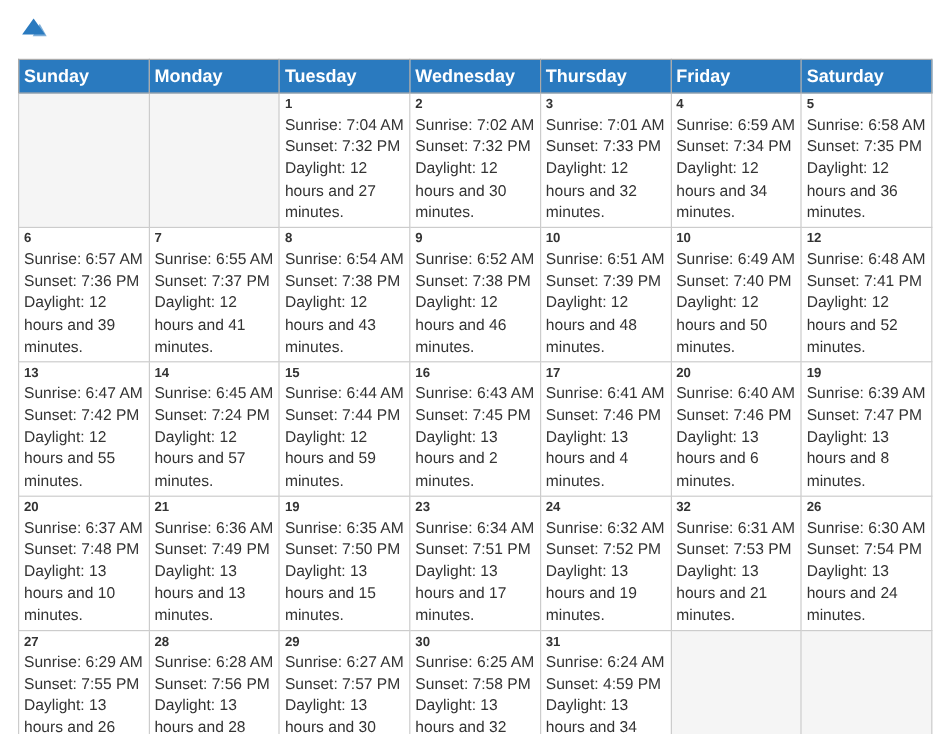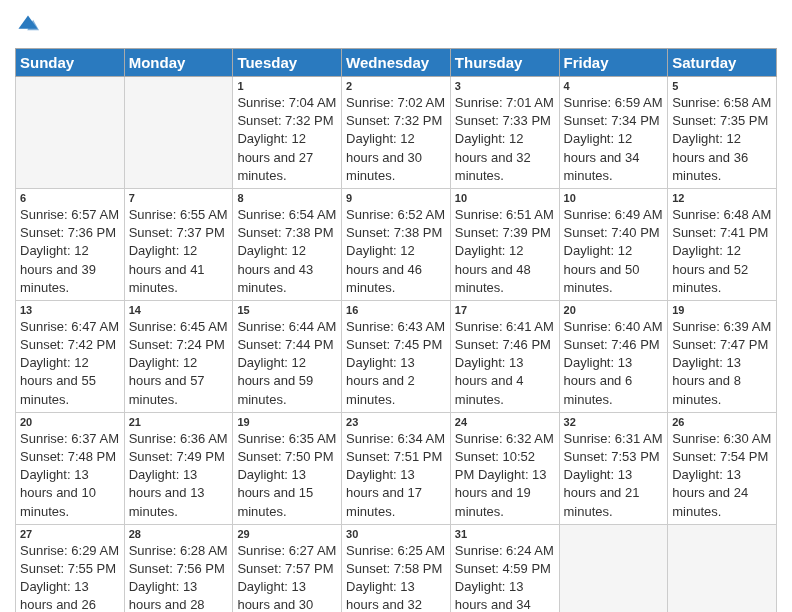--- a/index.html
+++ b/index.html
@@ -274,21 +274,21 @@
           </td>
           <td>
             <span class="day-num">23</span>
             <div class="day-info">Sunrise: 6:34 AM
 Sunset: 7:51 PM
 Daylight: 13 hours and 17 minutes.</div>
           </td>
           <td>
             <span class="day-num">24</span>
             <div class="day-info">Sunrise: 6:32 AM
-Sunset: 10:52 PM
+Sunset: 7:52 PM
 Daylight: 13 hours and 19 minutes.</div>
           </td>
           <td>
             <span class="day-num">32</span>
             <div class="day-info">Sunrise: 6:31 AM
 Sunset: 7:53 PM
 Daylight: 13 hours and 21 minutes.</div>
           </td>
           <td>
             <span class="day-num">26</span>

